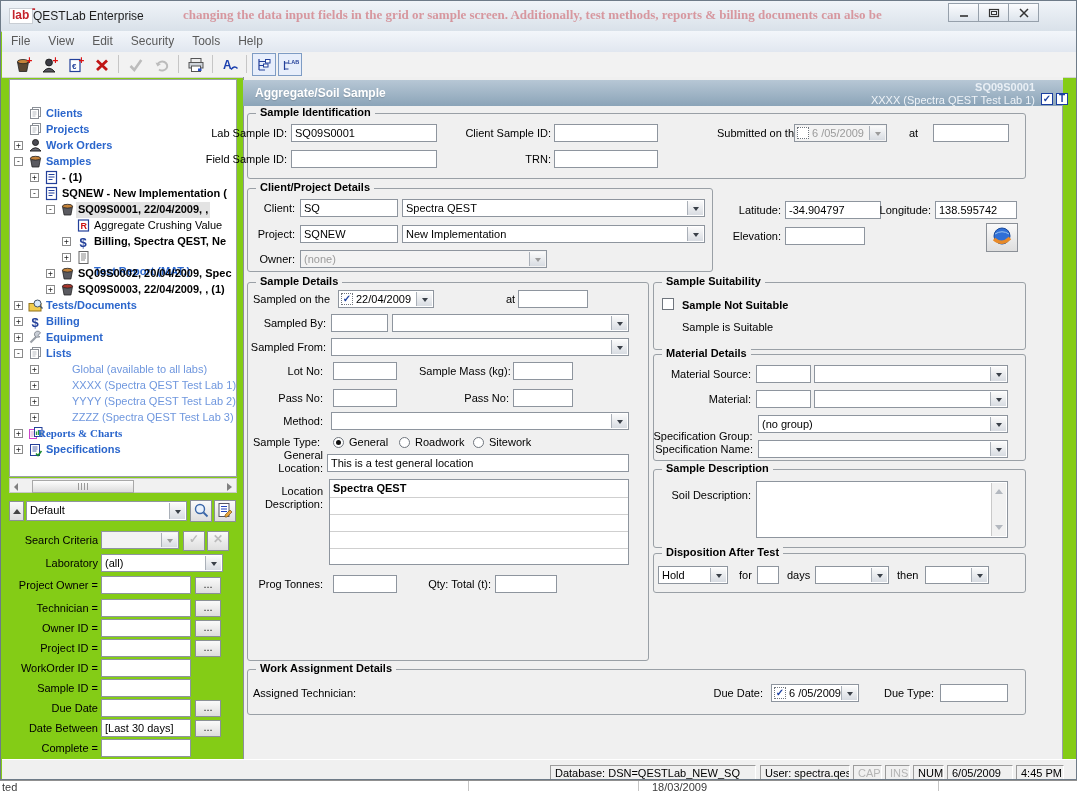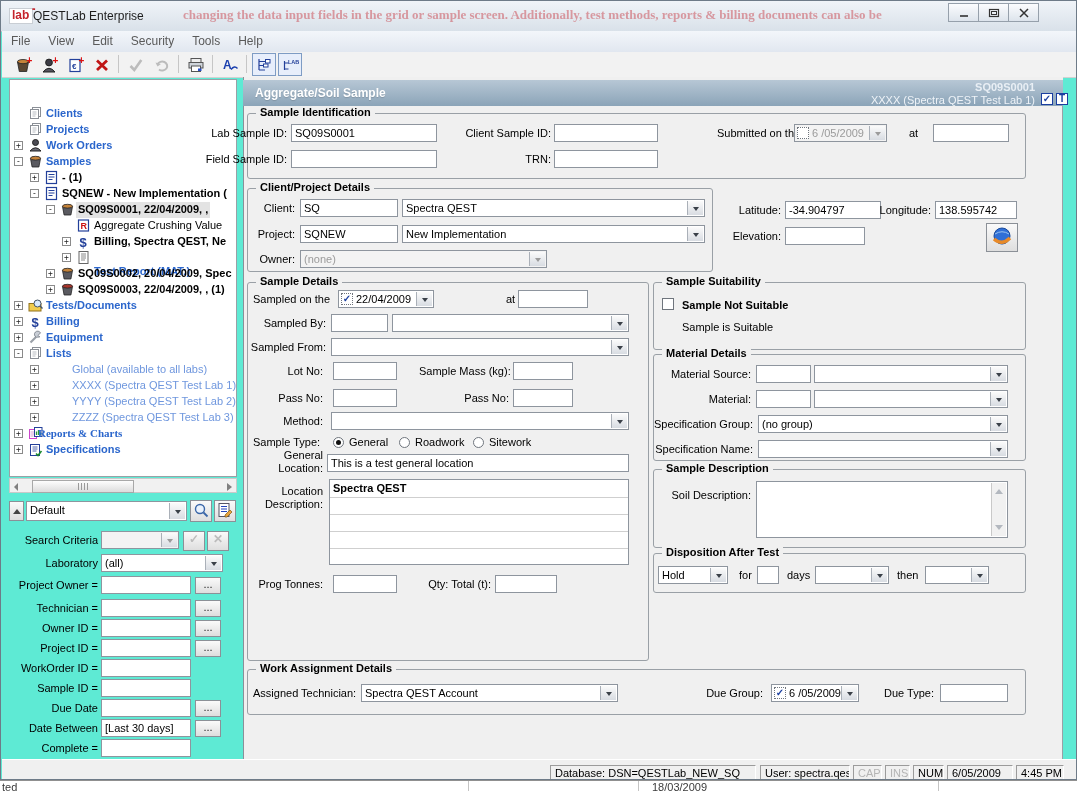--- a/index.html
+++ b/index.html
@@ -1,17 +1,17 @@
 <!DOCTYPE html>
 <html><head>
 <meta charset="utf-8">
 <style>
   html,body{margin:0;padding:0;background:#fff;}
   body{width:1077px;height:791px;position:relative;font-family:"Liberation Sans",sans-serif;font-size:11px;overflow:hidden;}
-  #window{position:absolute;left:0;top:0;width:1077px;height:780px;background:#5eead4;border:1px solid #6e7b88;box-sizing:border-box;overflow:hidden;}
+  #window{position:absolute;left:0;top:0;width:1077px;height:780px;background:#84cc16;border:1px solid #6e7b88;box-sizing:border-box;overflow:hidden;}
   
   #titlebar{position:absolute;left:0;top:0;width:100%;height:30px;background:linear-gradient(#f0f4f8,#d9e1e9);border-bottom:1px solid #b9c3cd;}
   #titletext{position:absolute;left:32px;top:8px;font-size:12px;color:#1d1d1d;white-space:nowrap;}
   #watermark{position:absolute;left:182px;top:6px;width:884px;overflow:hidden;white-space:nowrap;font:bold 13px "Liberation Serif",serif;color:rgba(195,35,45,.42);filter:blur(.5px);}
   .lablogo{position:relative;display:inline-block;color:#c4222a;font-weight:bold;font-size:12px;background:#fff;border:1px solid #c9ced4;padding:0 3px 1px 2px;line-height:13px;}
   .lablogo:after{content:"··";position:absolute;top:-6px;right:-2px;font-size:10px;letter-spacing:-2px;color:#c4222a;}
   #winbtns{position:absolute;right:37px;top:2px;display:flex;}
   .wbtn{width:31px;height:19px;background:linear-gradient(#fbfcfe,#dde4ec);border:1px solid #96a0ab;box-sizing:border-box;display:flex;align-items:center;justify-content:center;margin-left:-1px;}
   
   #menubar{position:absolute;left:1px;top:30px;width:1075px;height:21px;background:linear-gradient(#f3f6fa,#e1e7f0);border-bottom:1px solid #bcc6d2;}
@@ -500,21 +500,21 @@
   <div class="lbl lblr" style="left:660px;top:367px;width:90px;">Material Source:</div>
   <div class="inp" style="left:755px;top:364px;width:55px;height:18px;"></div>
   <div class="cmb" style="left:813px;top:364px;width:194px;height:18px;"><span></span><span class="ar">
         <i></i>
       </span></div>
   <div class="lbl lblr" style="left:660px;top:392px;width:90px;">Material:</div>
   <div class="inp" style="left:755px;top:389px;width:55px;height:18px;"></div>
   <div class="cmb" style="left:813px;top:389px;width:194px;height:18px;"><span></span><span class="ar">
         <i></i>
       </span></div>
-  <div class="lbl lblr" style="left:652px;top:417px;width:100px;">Specification Group:</div>
+  <div class="lbl lblr" style="left:652px;top:429px;width:100px;text-align:center;">Specification Group:</div>
   <div class="cmb" style="left:757px;top:414px;width:250px;height:18px;"><span>(no group)</span><span class="ar">
         <i></i>
       </span></div>
   <div class="lbl lblr" style="left:652px;top:442px;width:100px;">Specification Name:</div>
   <div class="cmb" style="left:757px;top:439px;width:250px;height:18px;"><span></span><span class="ar">
         <i></i>
       </span></div>
 
   <div class="grp" style="left:652px;top:468px;width:371px;height:77px;">
     <span class="cap">Sample Description</span>
@@ -541,24 +541,21 @@
       </span></div>
   <div class="lbl" style="left:896px;top:568px;">then</div>
   <div class="cmb" style="left:924px;top:565px;width:64px;height:18px;"><span></span><span class="ar">
         <i></i>
       </span></div>
 
   <div class="grp" style="left:246px;top:668px;width:777px;height:44px;">
     <span class="cap">Work Assignment Details</span>
   </div>
   <div class="lbl" style="left:252px;top:686px;">Assigned Technician:</div>
-  <div class="cmb" style="left:360px;top:683px;width:257px;height:18px;"><span>Spectra QEST Account</span><span class="ar">
-        <i></i>
-      </span></div>
-  <div class="lbl lblr" style="left:700px;top:686px;width:62px;">Due Group:</div>
+  <div class="lbl lblr" style="left:700px;top:686px;width:62px;">Due Date:</div>
   <div class="cmb" style="left:770px;top:683px;width:88px;height:18px;padding-left:17px;">
     <span class="cb dotted" style="left:2px;top:2px;">✓</span>
     <span>6 /05/2009</span><span class="ar">
         <i></i>
       </span>
   </div>
   <div class="lbl lblr" style="left:875px;top:686px;width:58px;">Due Type:</div>
   <div class="inp" style="left:939px;top:683px;width:68px;height:18px;"></div>
 
   <div id="statusbar">

